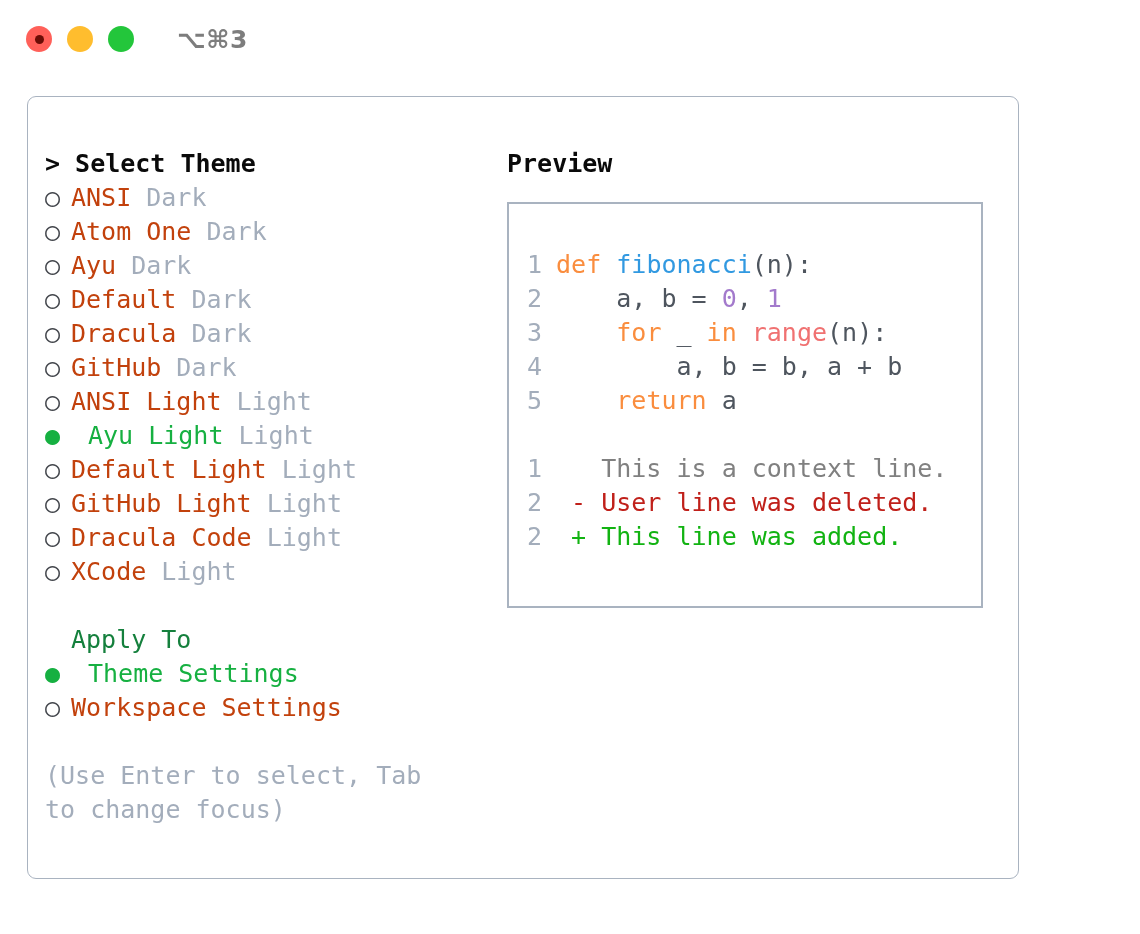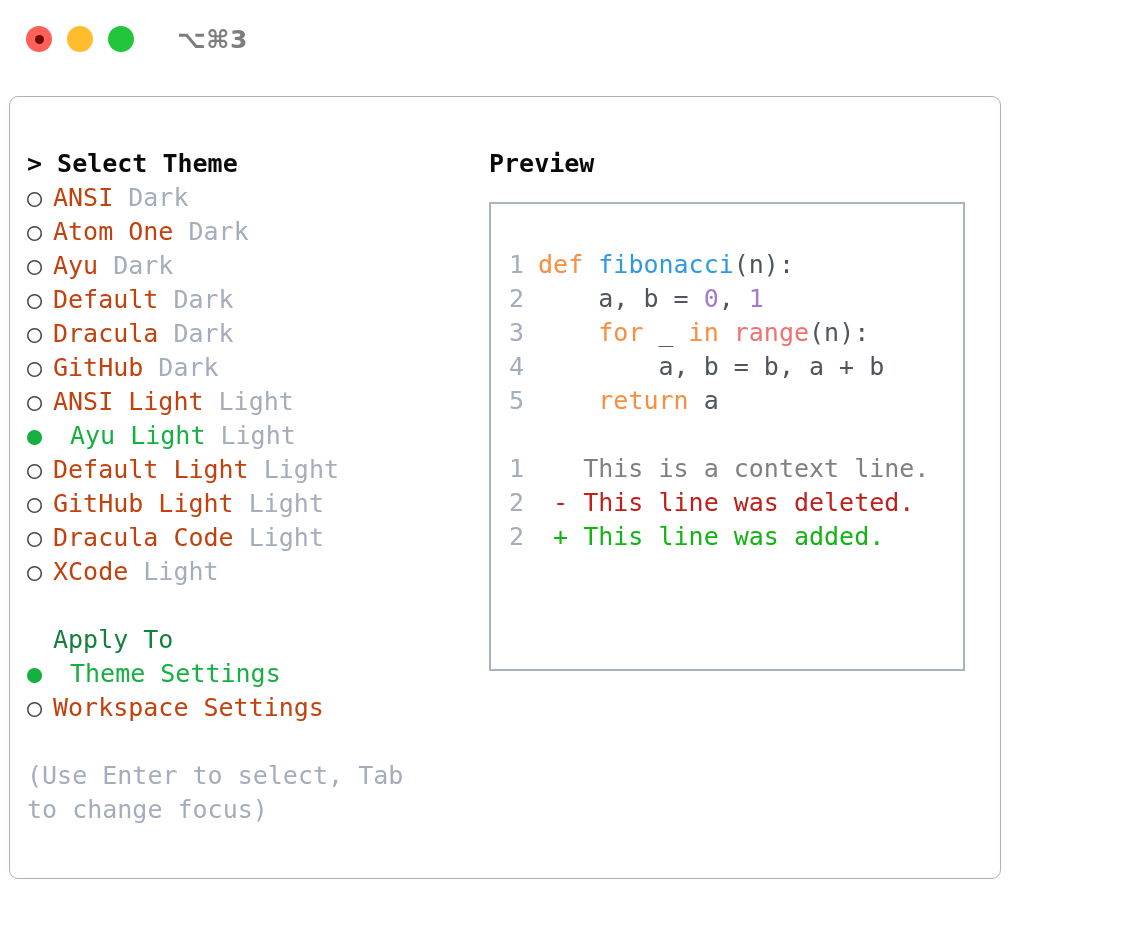--- a/index.html
+++ b/index.html
@@ -61,21 +61,21 @@
     font-size: 25px;
     font-weight: bold;
     color: #7d7d7d;
     letter-spacing: 0.5px;
     font-family: "DejaVu Sans", "Liberation Sans", sans-serif;
   }
 
   
   .frame {
     position: absolute;
-    left: 9px;
+    left: 27px;
     top: 96px;
     width: 992px;
     height: 783px;
     border: 1.6px solid #a9b3c0;
     border-radius: 9px;
     box-sizing: border-box;
     background: #ffffff;
   }
 
   
@@ -140,21 +140,21 @@
   .preview-title {
     font-size: 25px;
     font-weight: bold;
     color: #0a0a0a;
     line-height: 34px;
   }
 
   .code-panel {
     margin-top: 21px;
     width: 476px;
-    height: 469px;
+    height: 406px;
     border: 2px solid #a9b3c0;
     box-sizing: border-box;
     background: #ffffff;
     padding: 44px 0 0 18px;
   }
 
   .code-line {
     font-size: 25px;
     line-height: 34px;
     white-space: pre;
@@ -227,20 +227,20 @@
         <div id="code-block">
             <div class="code-line"><span class="ln">1</span> <span class="tok-kw">def </span><span class="tok-fn">fibonacci</span><span class="tok-pun">(n):</span></div>
             <div class="code-line"><span class="ln">2</span> <span class="tok-var">    a, b = </span><span class="tok-num">0</span><span class="tok-var">, </span><span class="tok-num">1</span></div>
             <div class="code-line"><span class="ln">3</span> <span class="tok-var">    </span><span class="tok-kw">for</span><span class="tok-var"> _ </span><span class="tok-kw">in</span><span class="tok-var"> </span><span class="tok-bi">range</span><span class="tok-pun">(n):</span></div>
             <div class="code-line"><span class="ln">4</span> <span class="tok-var">        a, b = b, a + b</span></div>
             <div class="code-line"><span class="ln">5</span> <span class="tok-var">    </span><span class="tok-kw">return</span><span class="tok-var"> a</span></div>
           </div>
         <div class="blank-line"></div>
         <div id="diff-block">
             <div class="code-line"><span class="ln">1</span><span class="diff-ctx">    </span><span class="diff-ctx">This is a context line.</span></div>
-            <div class="code-line"><span class="ln">2</span><span class="diff-del">  - </span><span class="diff-del">This line was deleted.</span></div>
+            <div class="code-line"><span class="ln">2</span><span class="diff-del">  - </span><span class="diff-del">User line was deleted.</span></div>
             <div class="code-line"><span class="ln">2</span><span class="diff-add">  + </span><span class="diff-add">This line was added.</span></div>
           </div>
       </div>
     </div>
 
   </div>
 </div>
 
 </body></html>

